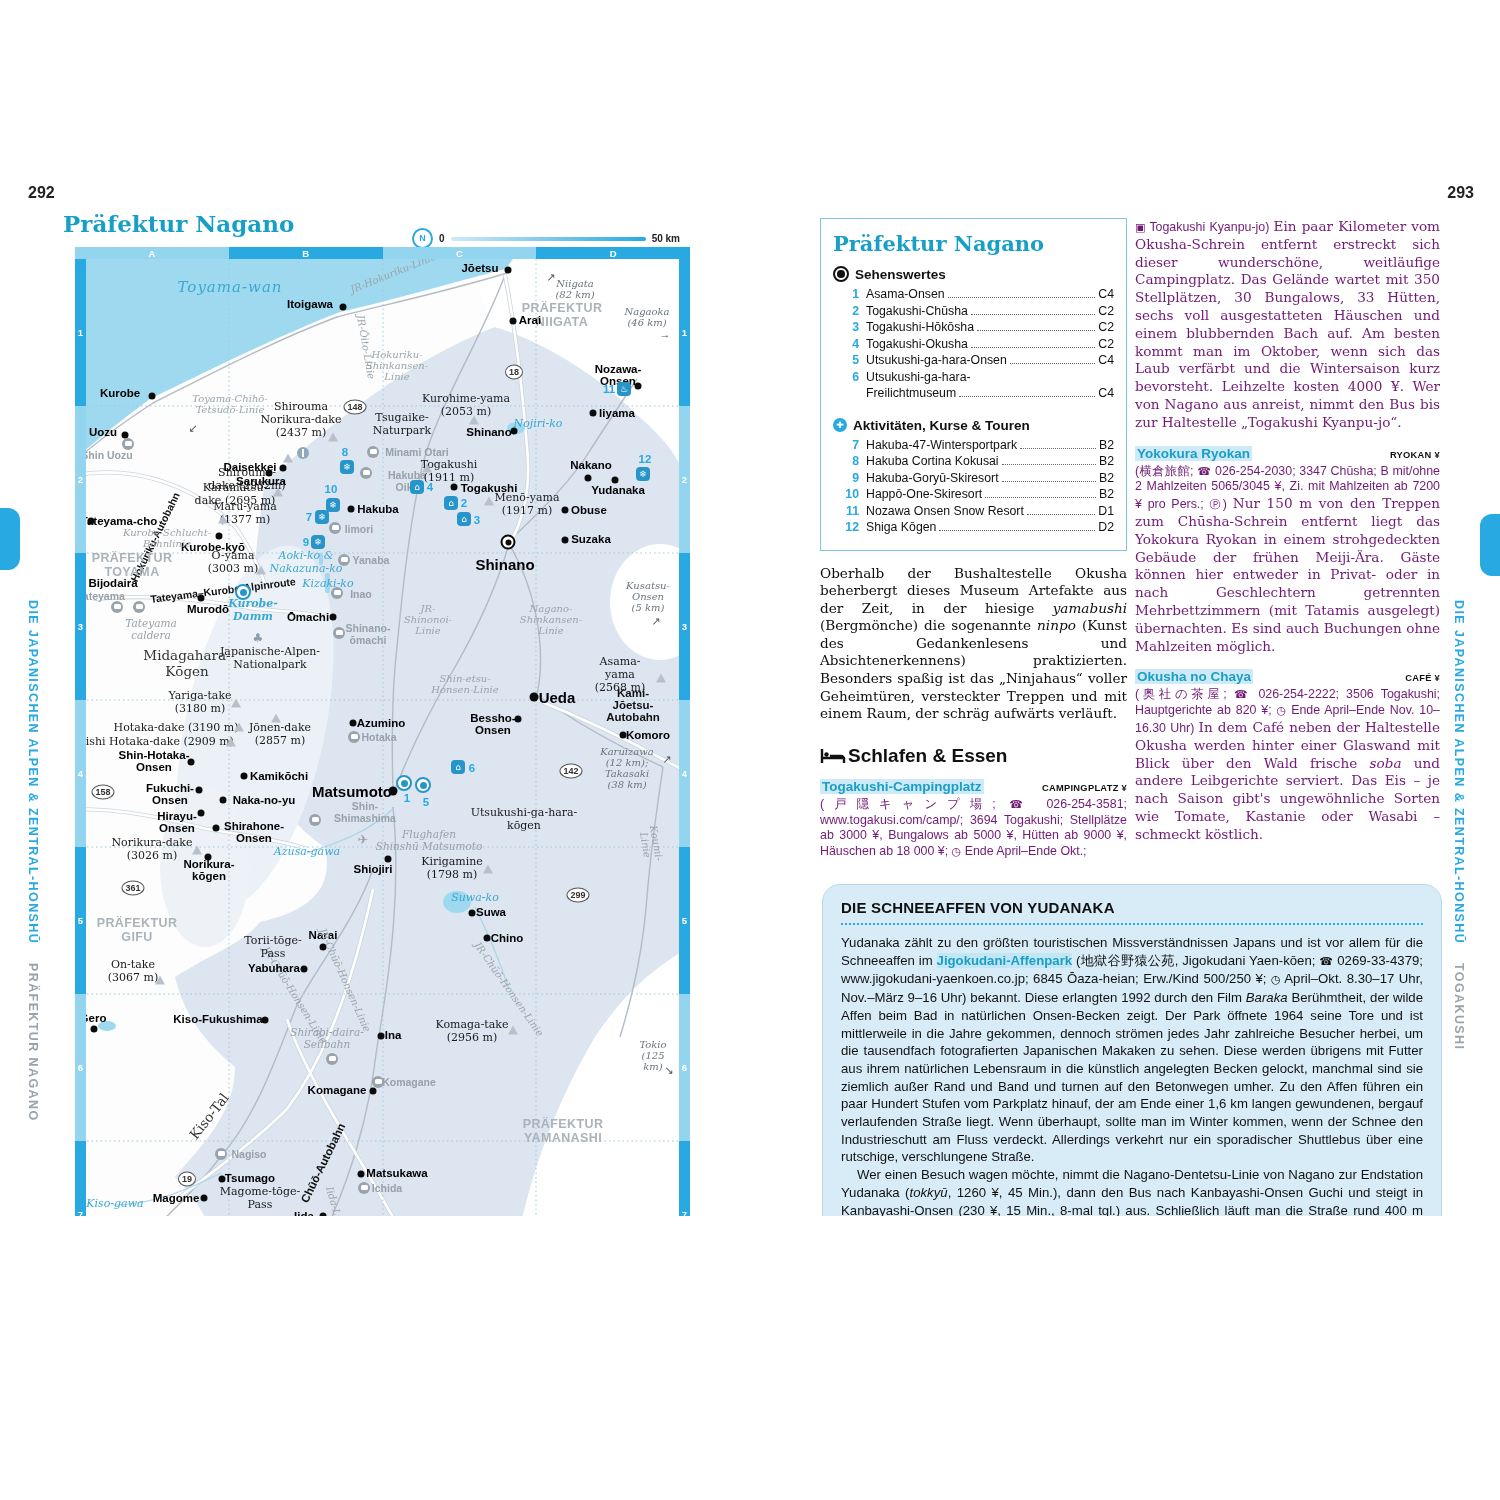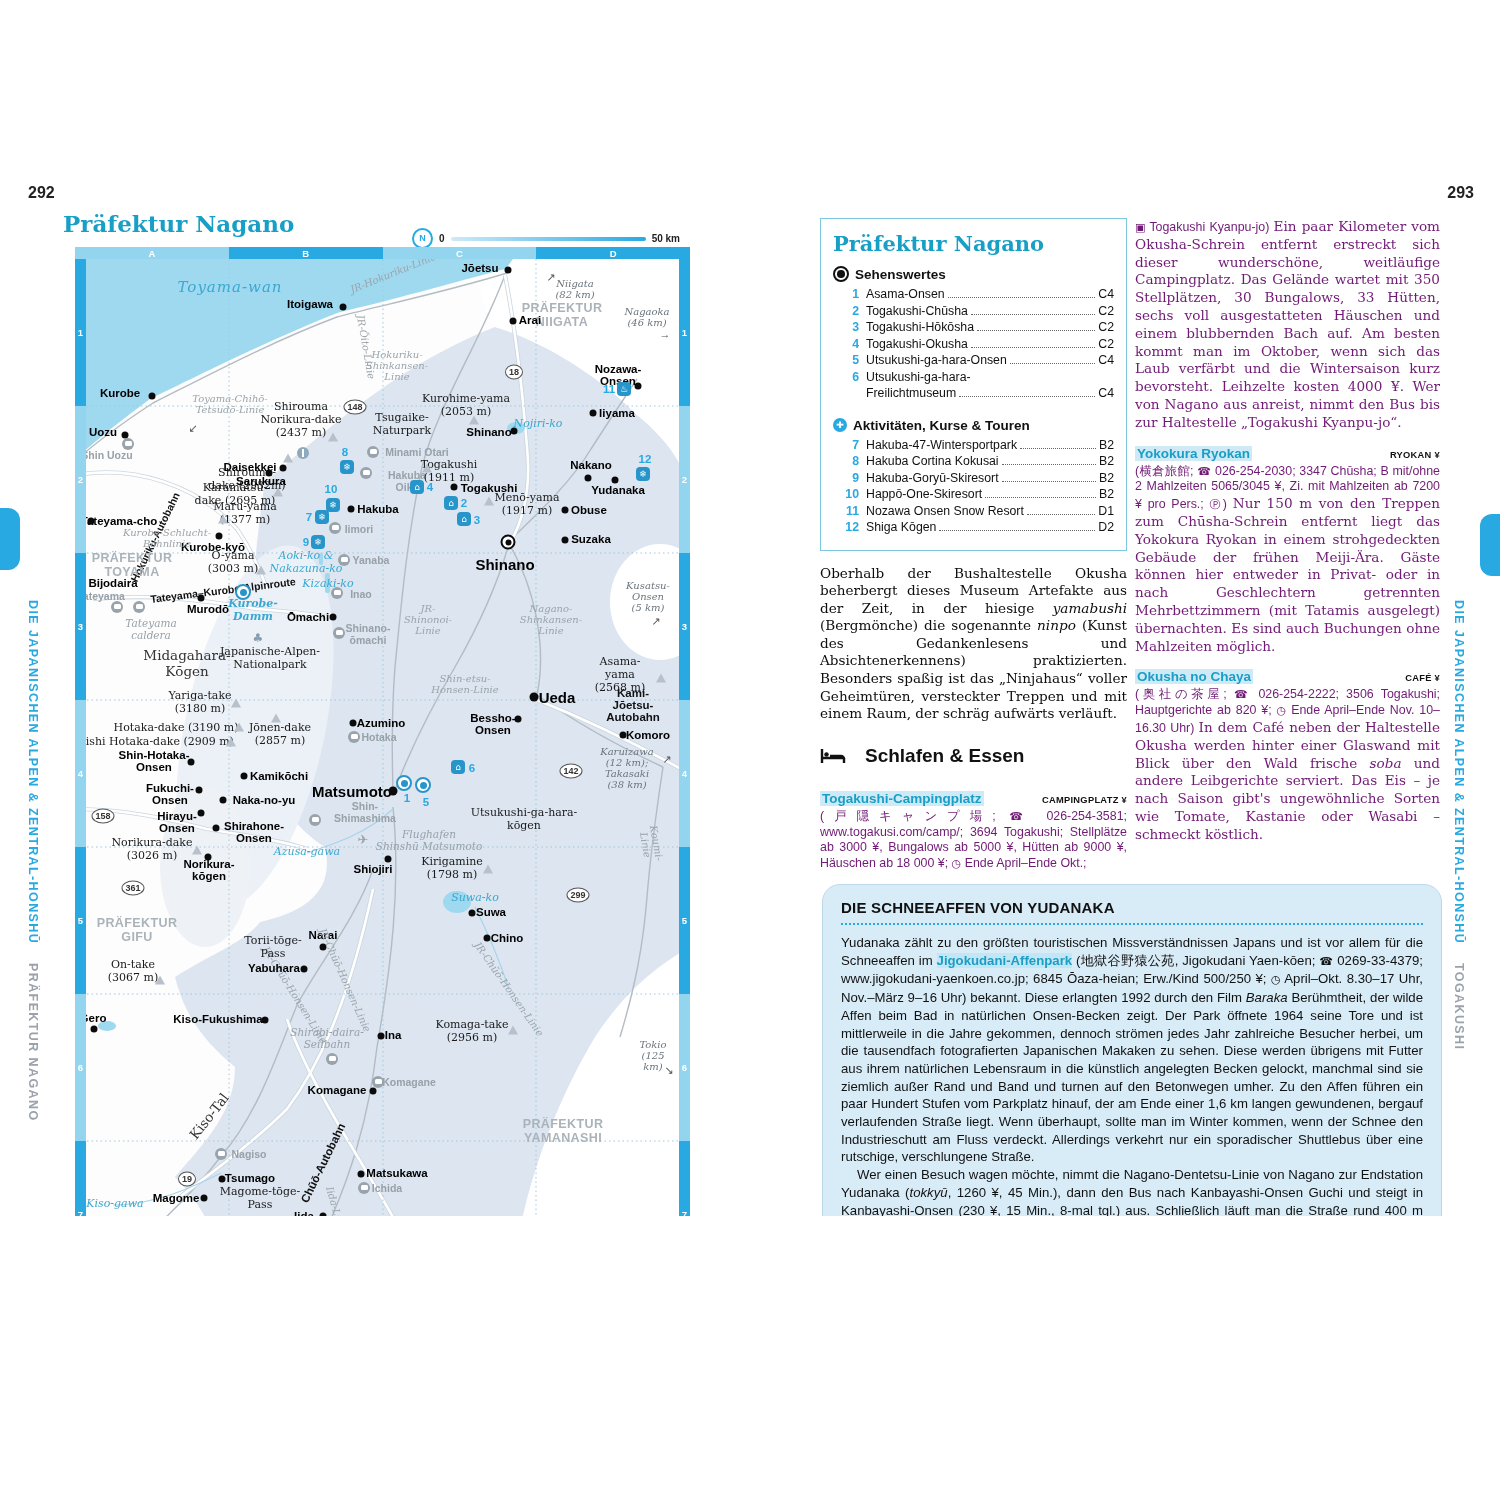--- a/index.html
+++ b/index.html
@@ -81,21 +81,21 @@
   .ic-eye{width:12px;height:12px;border:2.2px solid #111;border-radius:50%;position:relative;flex:0 0 auto;}
   .ic-eye::after{content:"";position:absolute;inset:2.2px;background:#111;border-radius:50%;}
   .ic-act{width:14px;height:14px;background:#29a9e1;color:#fff;border-radius:50%;
           font:700 9px/14px "DejaVu Sans",sans-serif;text-align:center;flex:0 0 auto;}
   .lrow{display:flex;font:12.3px/16.5px "Liberation Sans",sans-serif;}
   .lnum{width:26px;text-align:right;padding-right:7px;color:#29a9e1;font-weight:700;flex:0 0 auto;}
   .lbody{flex:1;}
   .l2{display:flex;align-items:baseline;}
   .lead{flex:1;border-bottom:1.6px dotted #666;margin:0 3px 3px;}
   .serif{font:13.6px/17.6px "DejaVu Serif",serif;text-align:justify;margin:14px 0 0;color:#0d0d0d;}
-  .sec-head{display:flex;align-items:center;gap:19px;font:700 19px "Liberation Sans",sans-serif;margin:22px 0 24px;}
+  .sec-head{display:flex;align-items:center;gap:2px;font:700 19px "Liberation Sans",sans-serif;margin:22px 0 12px;}
   .entry{margin-top:4px;}
   .eline{display:flex;justify-content:space-between;align-items:baseline;margin-bottom:3px;}
   .ename{font:700 13.5px "Liberation Sans",sans-serif;color:#1a9ec6;background:#cdeaf6;padding:0 2px;}
   .etag{font:700 9.3px "Liberation Sans",sans-serif;letter-spacing:.3px;color:#111;}
   .details{font:12.4px/15.8px "Liberation Sans",sans-serif;text-align:justify;margin:0;color:#701a75;}
   .details .desc{font:13.6px/17.6px "DejaVu Serif",serif;}
   .pic{font-family:"DejaVu Sans",sans-serif;font-size:11px;}
   .mt14{margin-top:14px;}
   .infobox{position:absolute;left:822px;top:884px;width:582px;background:#d8ecf8;
            border:1px solid #bcd9ea;border-radius:18px;padding:14px 18px 16px;}
@@ -419,21 +419,21 @@
 Onsen</div>
         <div class="ml dot" style="left: 124px; top: 543px; transform: translate(-50%, -50%);"></div>
         <div class="ml city" style="left: 189px; top: 553px; transform: translate(-50%, -50%);">Naka-no-yu</div>
         <div class="ml dot" style="left: 148px; top: 553px; transform: translate(-50%, -50%);"></div>
         <div class="ml city" style="left: 102px; top: 575px; transform: translate(-50%, -50%);">Hirayu-
 Onsen</div>
         <div class="ml dot" style="left: 126px; top: 566px; transform: translate(-50%, -50%);"></div>
         <div class="ml city" style="left: 179px; top: 585px; transform: translate(-50%, -50%);">Shirahone-
 Onsen</div>
         <div class="ml dot" style="left: 141px; top: 581px; transform: translate(-50%, -50%);"></div>
-        <div class="ml shield" style="left: 28px; top: 569px; transform: translate(-50%, -50%);">158</div>
+        <div class="ml shield" style="left: 28px; top: 545px; transform: translate(-50%, -50%);">158</div>
         <div class="ml mtn" style="left: 77px; top: 602px; transform: translate(-50%, -50%);">Norikura-dake
 (3026 m)</div>
         <div class="ml tri" style="left: 122px; top: 603px; transform: translate(-50%, -50%);"></div>
         <div class="ml city" style="left: 134px; top: 623px; transform: translate(-50%, -50%);">Norikura-
 kōgen</div>
         <div class="ml dot" style="left: 133px; top: 610px; transform: translate(-50%, -50%);"></div>
         <div class="ml shield" style="left: 58px; top: 641px; transform: translate(-50%, -50%);">361</div>
         <div class="ml water" style="left: 232px; top: 604px; transform: translate(-50%, -50%);">Azusa-gawa</div>
         <div class="ml region" style="left: 62px; top: 683px; transform: translate(-50%, -50%);">PRÄFEKTUR
 GIFU</div>

